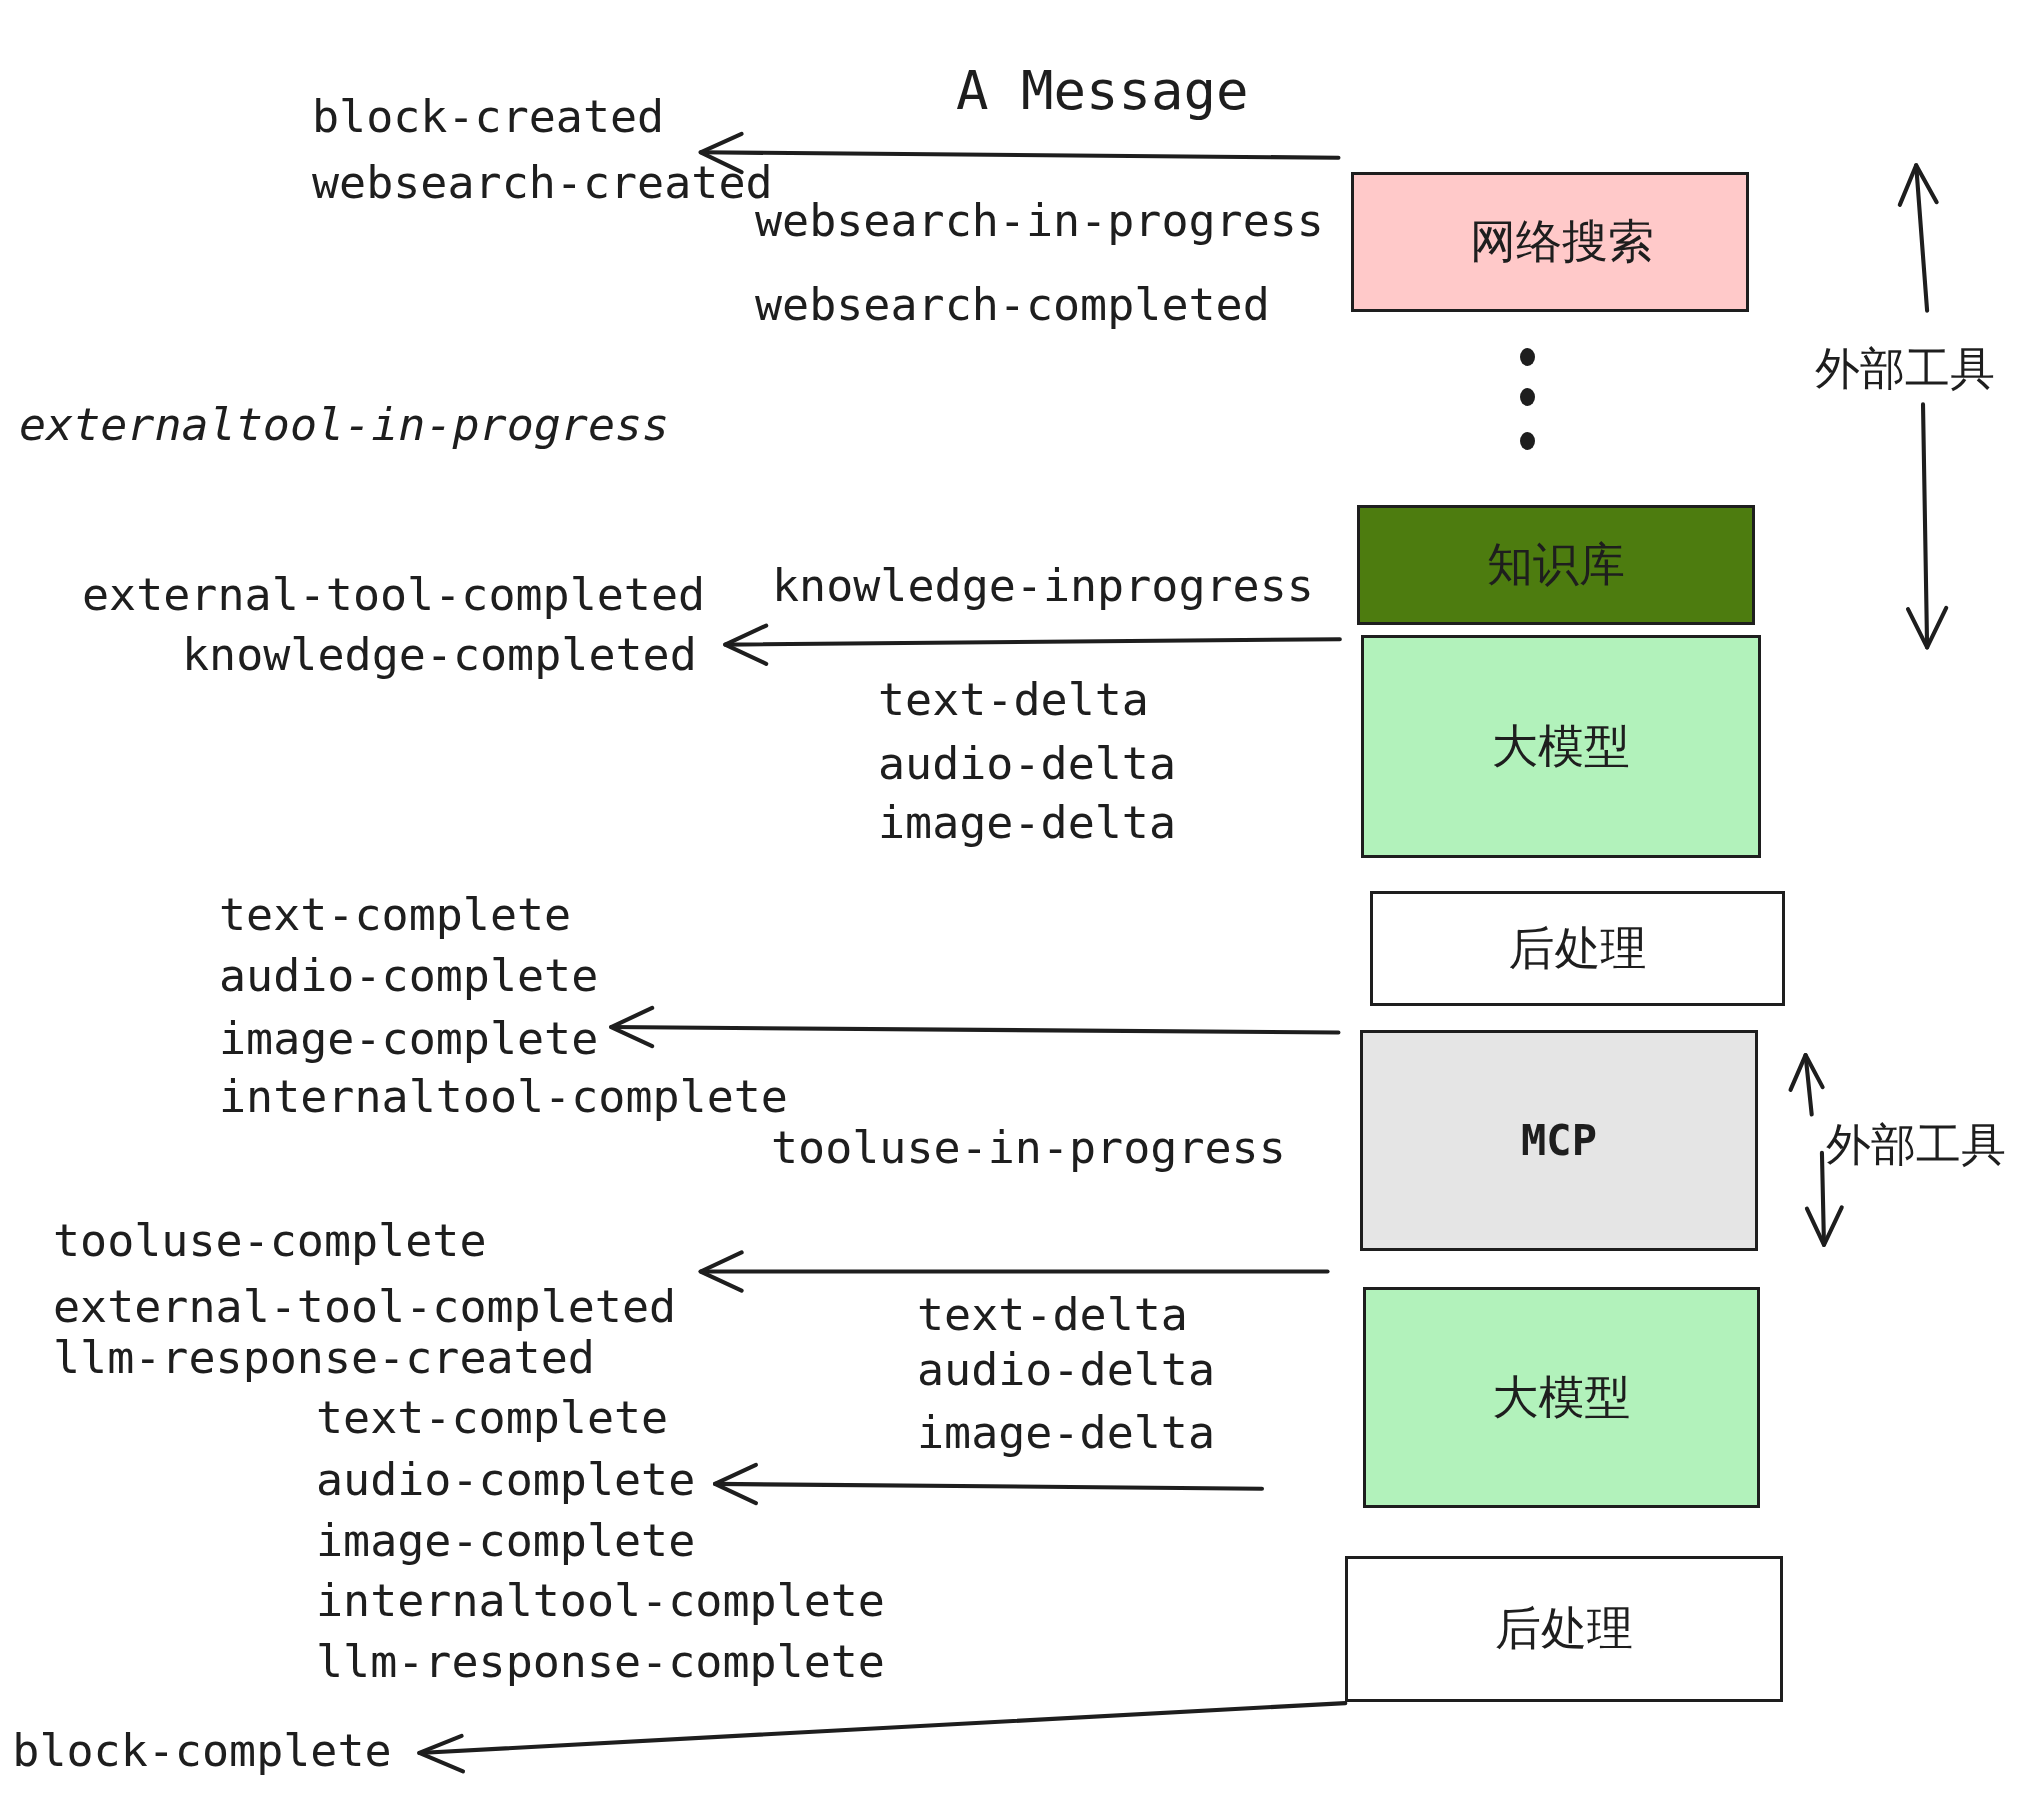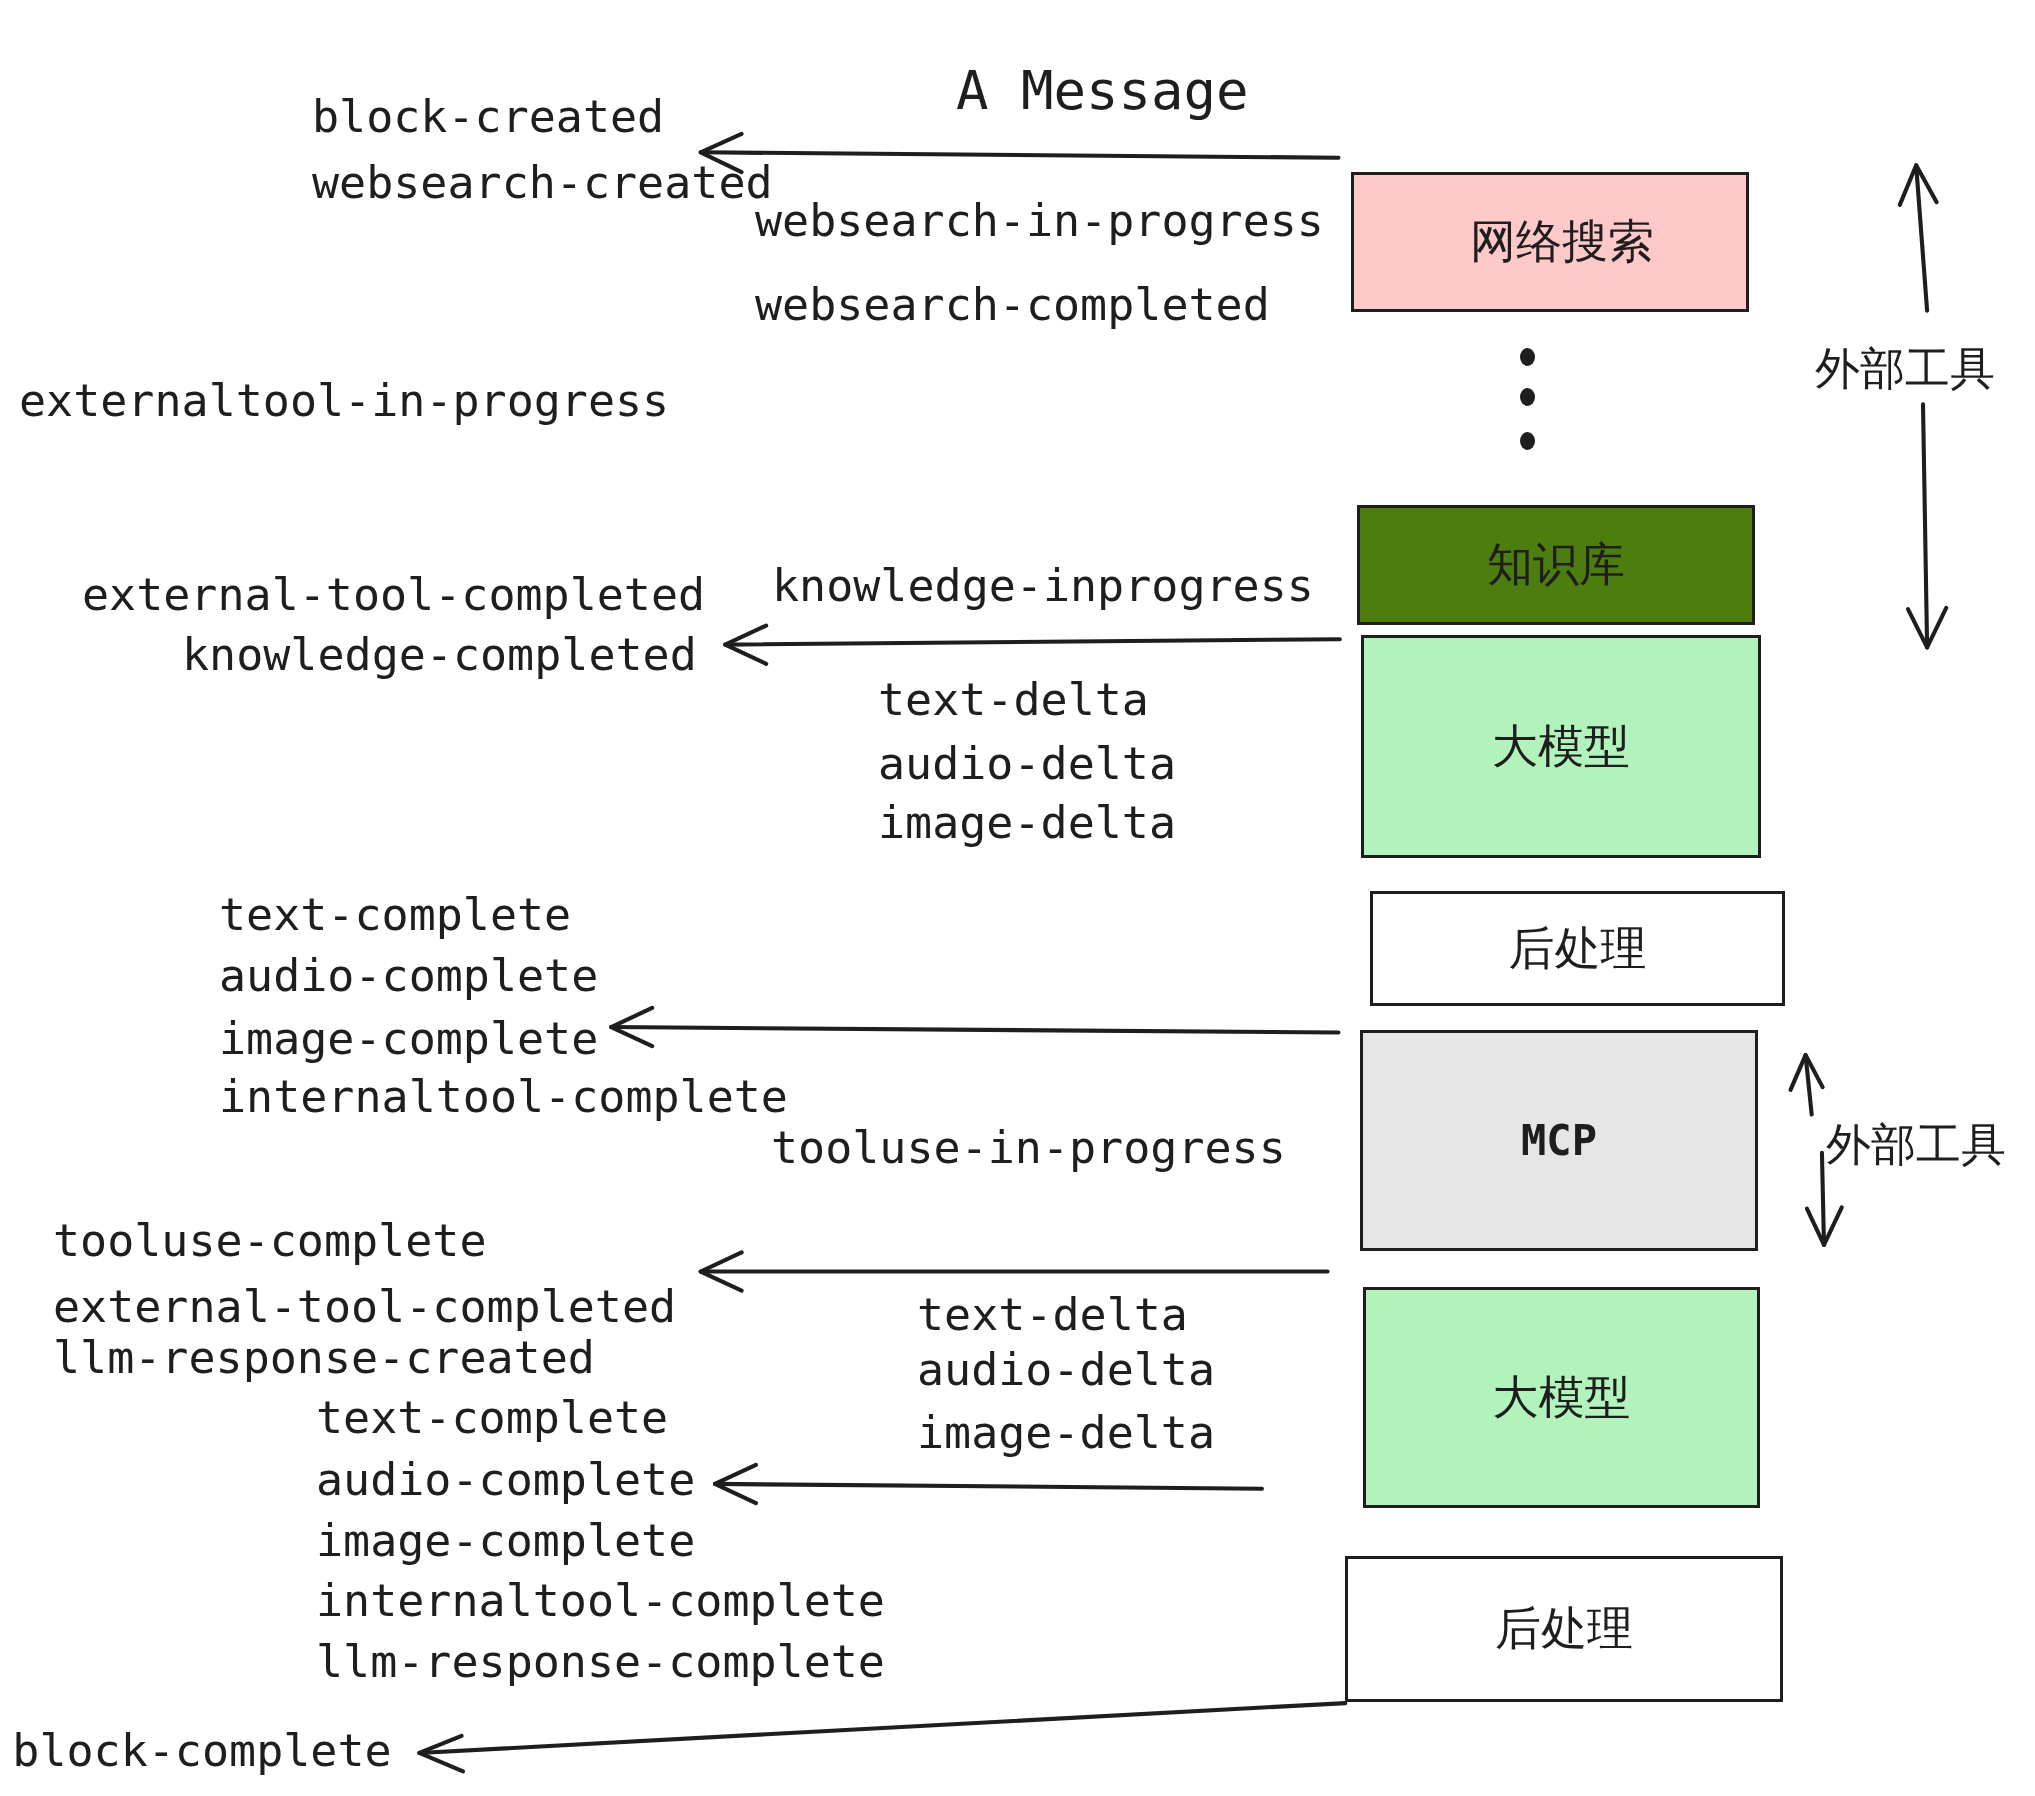--- a/index.html
+++ b/index.html
@@ -101,21 +101,21 @@
     </g>
   </svg>
 
   <div class="diagram-title">A Message</div>
 
   <div id="events">
       <div class="event" style="left: 312px; top: 92px;">block-created</div>
       <div class="event" style="left: 312px; top: 158px;">websearch-created</div>
       <div class="event" style="left: 755px; top: 196px;">websearch-in-progress</div>
       <div class="event" style="left: 755px; top: 280px;">websearch-completed</div>
-      <div class="event" style="left: 19px; top: 376px;">externaltool-in-progress</div>
+      <div class="event" style="left: 19px; top: 400px; font-style: italic;">externaltool-in-progress</div>
       <div class="event" style="left: 772px; top: 535px; margin-top: 26px;">knowledge-inprogress</div>
       <div class="event" style="left: 82px; top: 570px;">external-tool-completed</div>
       <div class="event" style="left: 182px; top: 630px;">knowledge-completed</div>
       <div class="event" style="left: 878px; top: 675px;">text-delta</div>
       <div class="event" style="left: 878px; top: 739px;">audio-delta</div>
       <div class="event" style="left: 878px; top: 798px;">image-delta</div>
       <div class="event" style="left: 219px; top: 890px;">text-complete</div>
       <div class="event" style="left: 219px; top: 951px;">audio-complete</div>
       <div class="event" style="left: 219px; top: 1014px;">image-complete</div>
       <div class="event" style="left: 219px; top: 1072px;">internaltool-complete</div>

